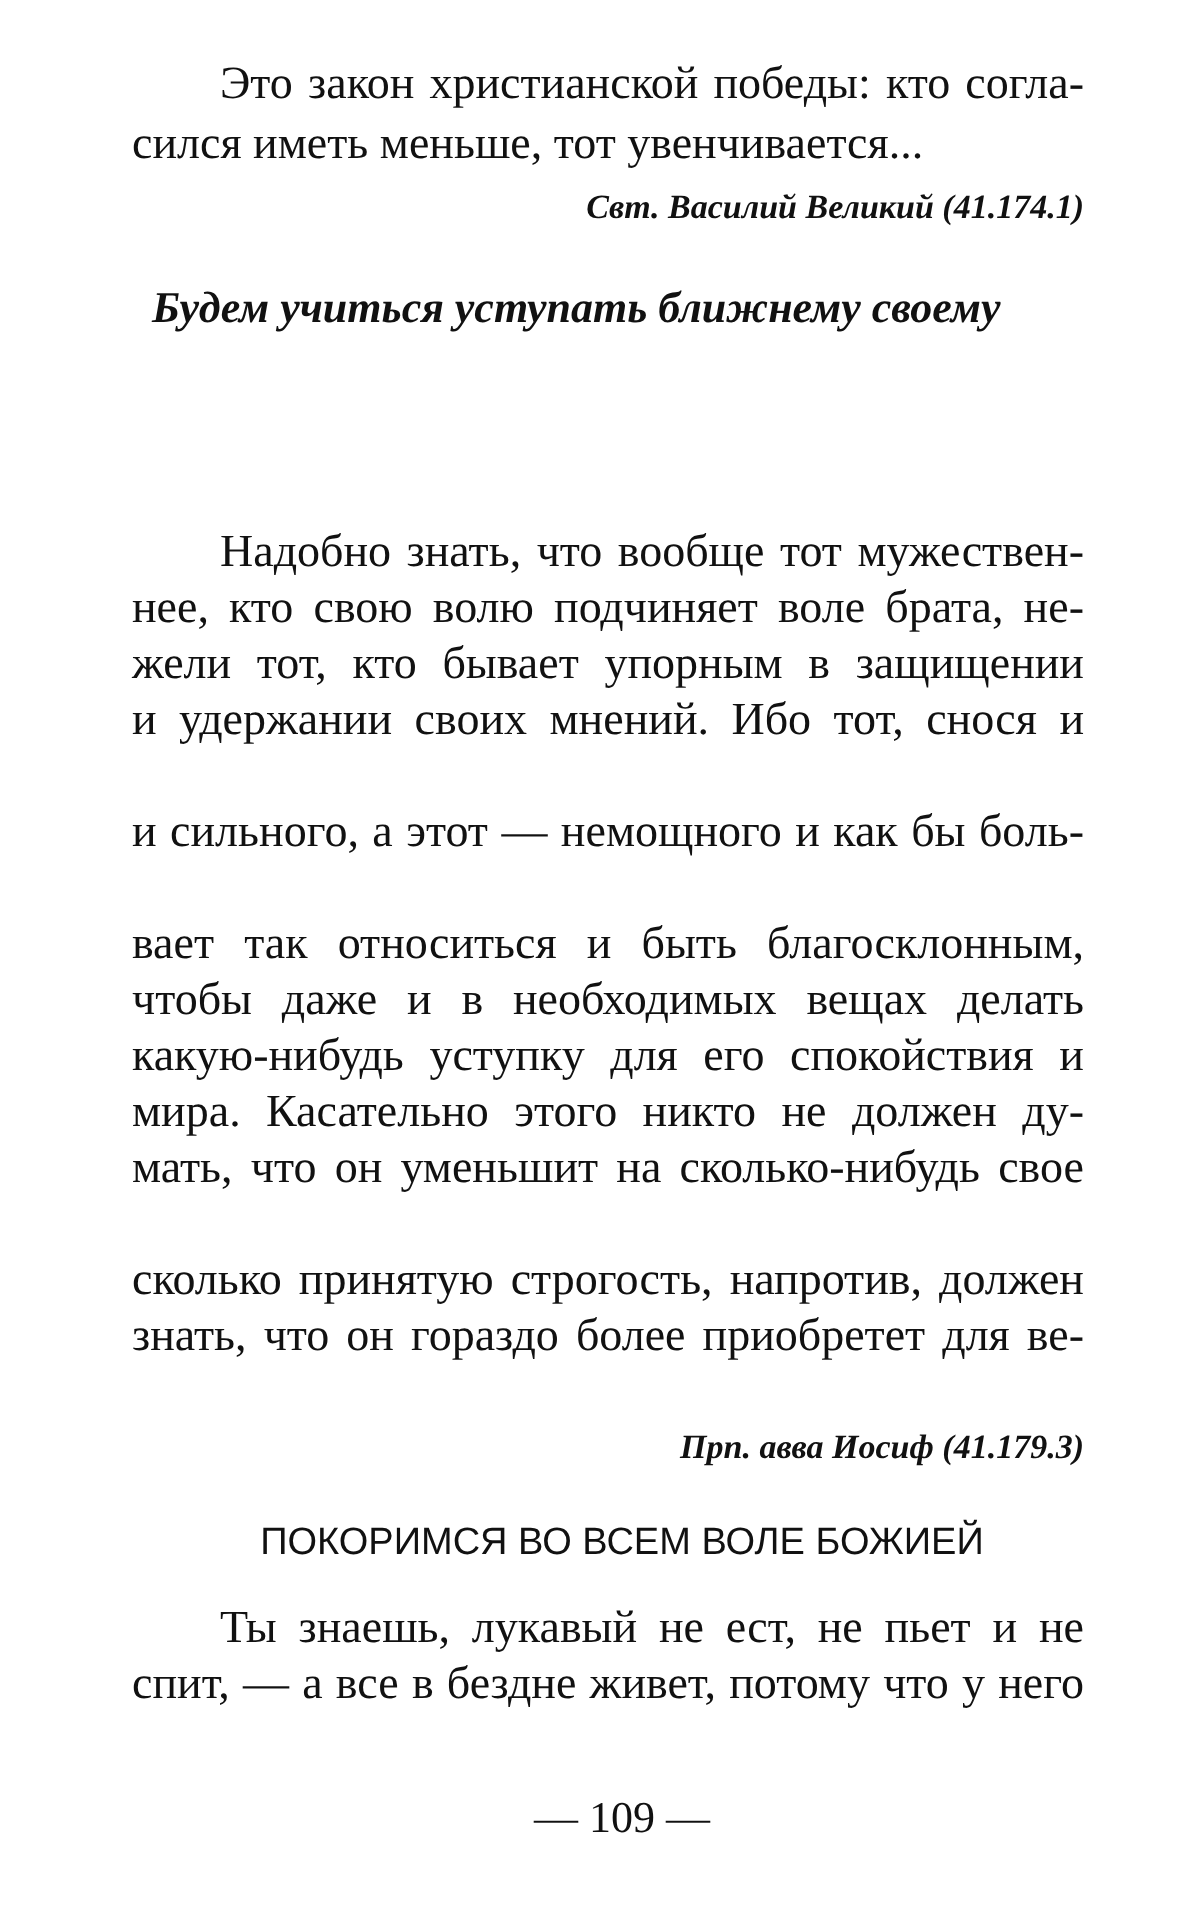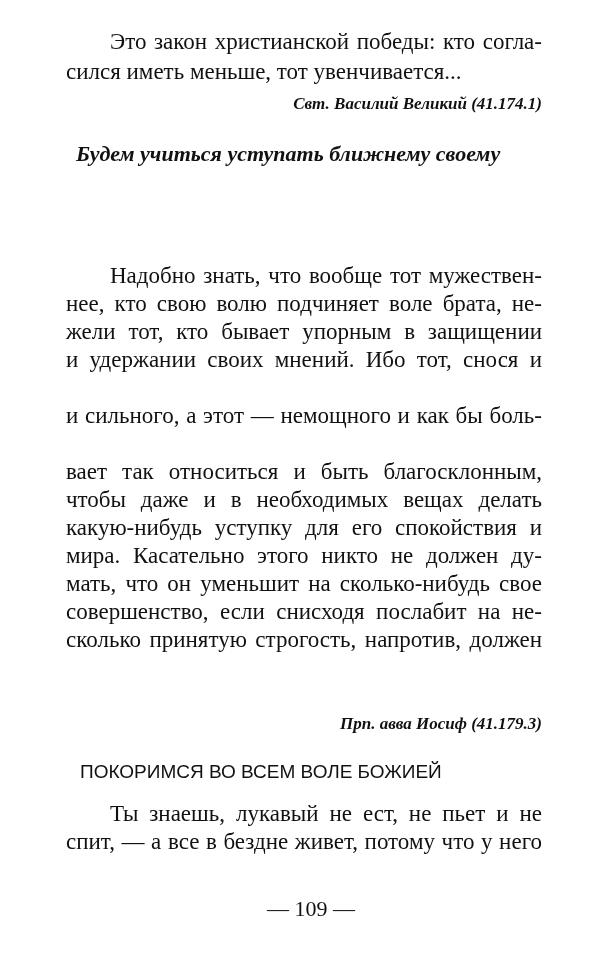--- a/index.html
+++ b/index.html
@@ -51,21 +51,21 @@
       font-style: italic;
       font-weight: bold;
       font-size: 22px;
       line-height: 28px;
       white-space: nowrap;
     }
     .heading-caps {
       position: absolute;
       left: 0;
       width: 462px;
-      text-align: left;
+      text-align: center;
       font-family: "Liberation Sans", "DejaVu Sans", sans-serif;
       font-size: 19px;
       line-height: 24px;
       white-space: nowrap;
     }
     .page-number {
       position: absolute;
       left: 0;
       width: 462px;
       text-align: center;
@@ -88,22 +88,22 @@
   <div class="line indent" style="top:262px;">Надобно знать, что вообще тот мужествен-</div>
   <div class="line" style="top:290px; left:-14px; width:476px;">нее, кто свою волю подчиняет воле брата, не-</div>
   <div class="line" style="top:318px; left:-14px; width:476px;">жели тот, кто бывает упорным в защищении</div>
   <div class="line" style="top:346px; left:-14px; width:476px;">и удержании своих мнений. Ибо тот, снося и</div>
   <div class="line" style="top:402px; left:-14px; width:476px;">и сильного, а этот — немощного и как бы боль-</div>
   <div class="line" style="top:458px; left:-14px; width:476px;">вает так относиться и быть благосклонным,</div>
   <div class="line" style="top:486px; left:-14px; width:476px;">чтобы даже и в необходимых вещах делать</div>
   <div class="line" style="top:514px; left:-14px; width:476px;">какую-нибудь уступку для его спокойствия и</div>
   <div class="line" style="top:542px; left:-14px; width:476px;">мира. Касательно этого никто не должен ду-</div>
   <div class="line" style="top:570px; left:-14px; width:476px;">мать, что он уменьшит на сколько-нибудь свое</div>
-  <div class="line" style="top:598px; left:-14px; width:476px;">совершенство, если снисходя послабит на не-</div>
   <div class="line" style="top:626px; left:-14px; width:476px;">сколько принятую строгость, напротив, должен</div>
+  <div class="line" style="top:654px; left:-14px; width:476px;">знать, что он гораздо более приобретет для ве-</div>
   <div class="attr" style="top:713px;">Прп. авва Иосиф (41.179.3)</div>
 
   <div class="heading-caps" style="top:760px;">ПОКОРИМСЯ ВО ВСЕМ ВОЛЕ БОЖИЕЙ</div>
 
   <div class="line indent" style="top:800px;">Ты знаешь, лукавый не ест, не пьет и не</div>
   <div class="line" style="top:828px; left:-14px; width:476px;">спит, — а все в бездне живет, потому что у него</div>
 
   <div class="page-number" style="top:896px;">— 109 —</div>
 
 </div>

